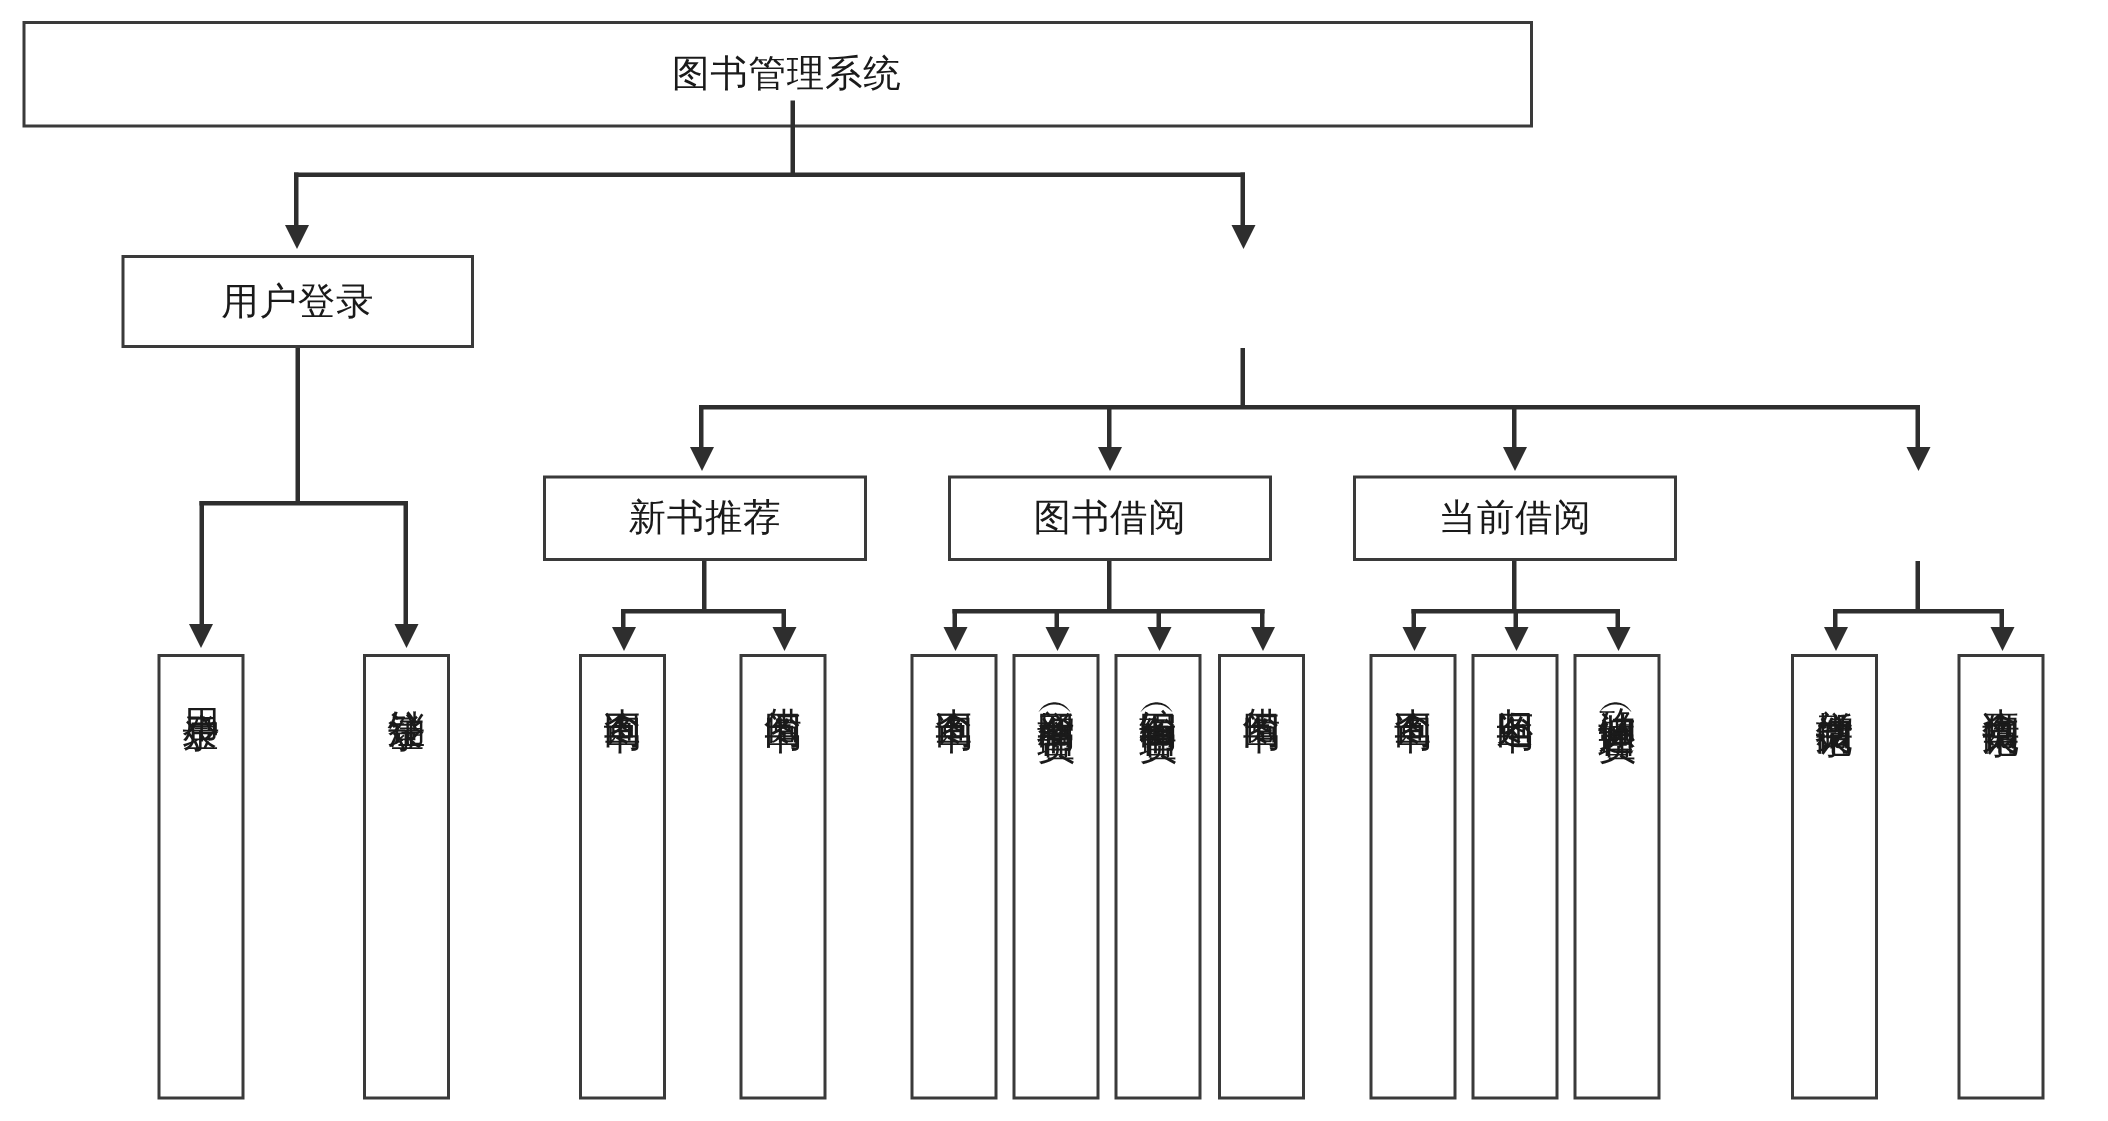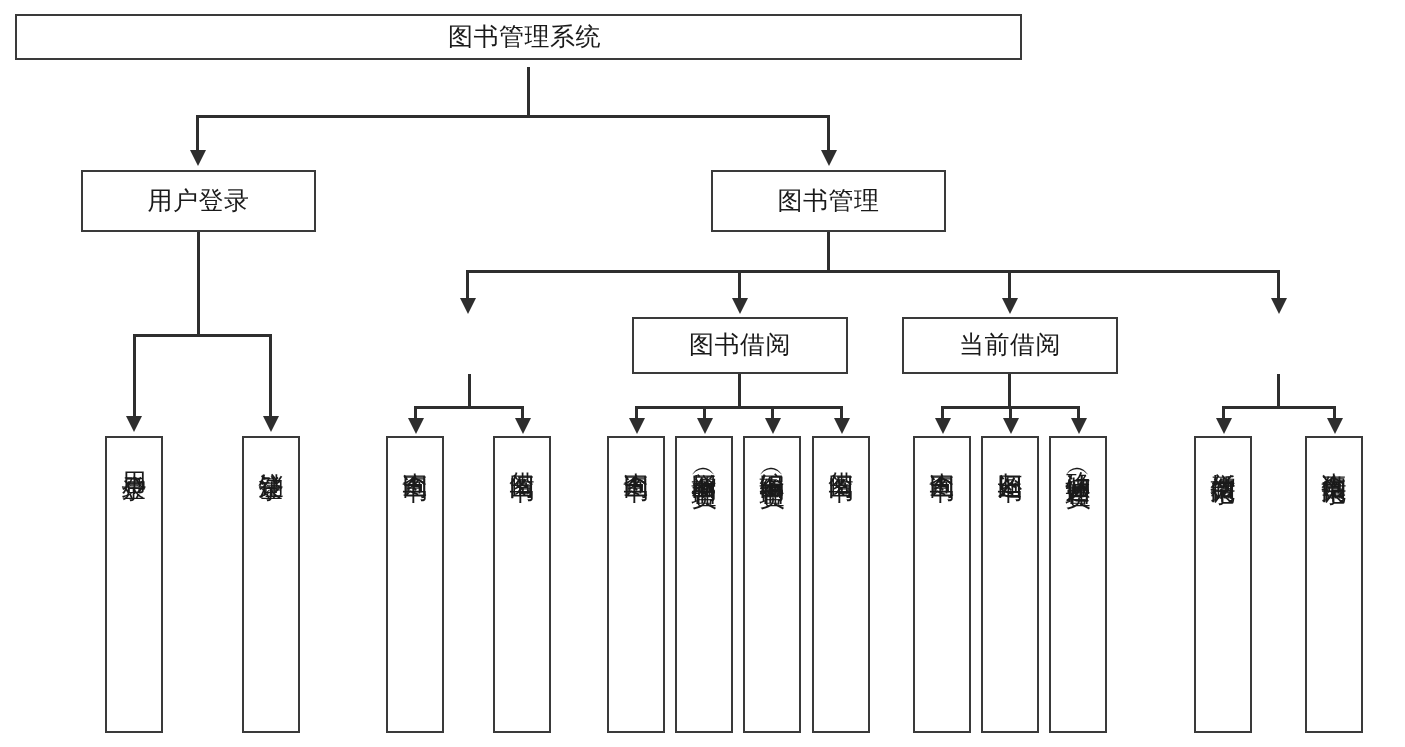--- a/index.html
+++ b/index.html
@@ -84,41 +84,38 @@
     font-family: "DejaVu Sans", "Liberation Sans", sans-serif;
     white-space: nowrap;
     pointer-events: none;
   }
 </style>
 </head>
 <body>
 
 <div id="canvas">
 
-  <div class="node horiz root" style="left:15px; top:14px; width:1007px; height:46px;padding-left:12px;">
+  <div class="node horiz root" style="left:15px; top:14px; width:1007px; height:71px;padding-left:12px;">
     <span class="label">图书管理系统</span>
   </div>
 
   <div class="edge v" style="left:527px; top:67px; width:3px; height:50px;"></div>
 
   <div class="edge h" style="left:196px; top:115px; width:634px; height:3px;"></div>
 
   <div class="edge v" style="left:196px; top:115px; width:3px; height:36px;"></div>
   <div class="arrow" style="left:190px; top:150px;"></div>
 
   <div class="edge v" style="left:827px; top:115px; width:3px; height:36px;"></div>
   <div class="arrow" style="left:821px; top:150px;"></div>
 
   <div class="node horiz" style="left:81px; top:170px; width:235px; height:62px;">
     <span class="label">用户登录</span>
   </div>
 
-  <div class="node horiz" style="left:711px; top:170px; width:235px; height:62px;">
-    <span class="label">图书管理</span>
-  </div>
 
   <div class="edge v" style="left:197px; top:232px; width:3px; height:104px;"></div>
   <div class="edge h" style="left:133px; top:334px; width:138px; height:3px;"></div>
   <div class="edge v" style="left:133px; top:334px; width:3px; height:84px;"></div>
   <div class="arrow" style="left:126px; top:416px;"></div>
   <div class="edge v" style="left:269px; top:334px; width:3px; height:84px;"></div>
   <div class="arrow" style="left:263px; top:416px;"></div>
 
   <div class="edge v" style="left:827px; top:232px; width:3px; height:40px;"></div>
   <div class="edge h" style="left:466px; top:270px; width:814px; height:3px;"></div>
@@ -128,20 +125,23 @@
 
   <div class="edge v" style="left:738px; top:270px; width:3px; height:30px;"></div>
   <div class="arrow" style="left:732px; top:298px;"></div>
 
   <div class="edge v" style="left:1008px; top:270px; width:3px; height:30px;"></div>
   <div class="arrow" style="left:1002px; top:298px;"></div>
 
   <div class="edge v" style="left:1277px; top:270px; width:3px; height:30px;"></div>
   <div class="arrow" style="left:1271px; top:298px;"></div>
 
+  <div class="node horiz" style="left:362px; top:317px; width:216px; height:57px;">
+    <span class="label">新书推荐</span>
+  </div>
   <div class="node horiz" style="left:632px; top:317px; width:216px; height:57px;">
     <span class="label">图书借阅</span>
   </div>
   <div class="node horiz" style="left:902px; top:317px; width:216px; height:57px;">
     <span class="label">当前借阅</span>
   </div>
 
   <div class="edge v" style="left:468px; top:374px; width:3px; height:34px;"></div>
   <div class="edge h" style="left:414px; top:406px; width:110px; height:3px;"></div>
   <div class="edge v" style="left:414px; top:406px; width:3px; height:14px;"></div>

